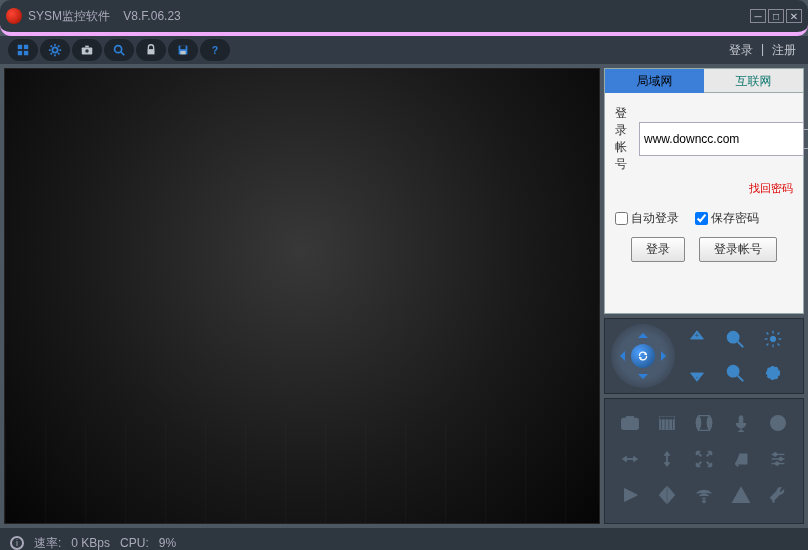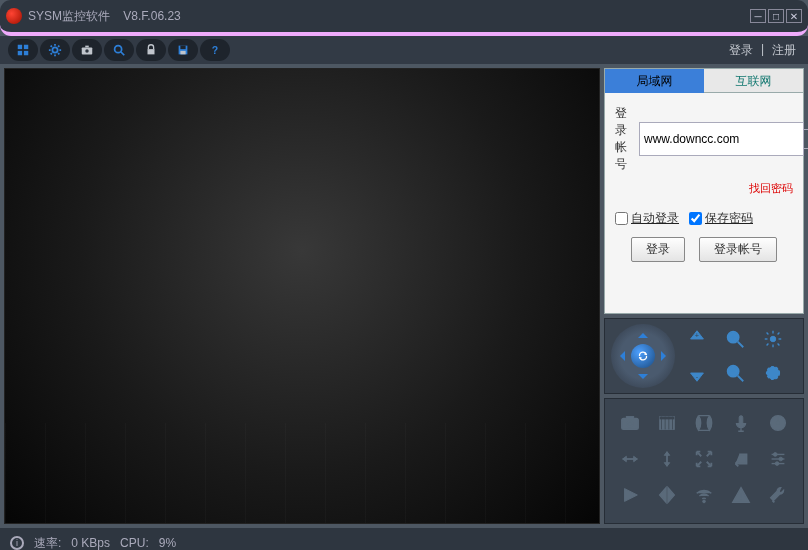--- a/index.html
+++ b/index.html
@@ -29,21 +29,21 @@
 .tab.inactive { background: #e8e8e8; color: #0f766e; }
 
 .login-form { padding: 12px 10px 8px; font-size: 12px; }
 .form-row { display: flex; align-items: center; margin-bottom: 8px; gap: 12px; }
 .form-label { width: 50px; color: #333; }
 .form-input { flex: 1; height: 20px; border: 1px solid #aab; padding: 0 4px; font-size: 12px; }
 .account-select { flex: 1; display: flex; align-items: center; }
 .account-select input { flex: 1; height: 20px; border: 1px solid #aab; padding: 16px 4px; font-size: 12px; }
 .drop-arrow { width: 14px; height: 20px; border: 1px solid #aab; border-left: none; display: flex; align-items: center; justify-content: center; font-size: 8px; color: #555; }
 .find-pwd { text-align: right; color: #d00; font-size: 11px; margin: 2px 0 14px; cursor: pointer; }
-.check-row { display: flex; gap: 10px; margin: 6px 0 10px; align-items: center; text-decoration: underline; }
+.check-row { display: flex; gap: 16px; margin: 6px 0 10px; align-items: center; }
 .check-item { display: flex; align-items: center; gap: 3px; color: #333; }
 .btn-row { display: flex; justify-content: center; gap: 14px; }
 .fbtn { padding: 3px 14px; border: 1px solid #888; background: linear-gradient(#fefefe,#e4e4e4); border-radius: 2px; cursor: pointer; font-size: 12px; color: #333; }
 
 .panel-ptz { background: #3a4450; border: 1px solid #262d36; margin-top: 4px; height: 76px; display: flex; align-items: center; padding: 4px 6px; gap: 8px; }
 .ptz-wheel { width: 64px; height: 64px; position: relative; }
 .wheel-outer { width: 64px; height: 64px; border-radius: 50%; background: radial-gradient(circle, #4a5a6e 50%, #2e3642 100%); position: relative; }
 .wheel-center { position: absolute; top: 20px; left: 20px; width: 24px; height: 24px; border-radius: 50%; background: radial-gradient(circle at 35% 35%, #4da0ff, #1a4a80); display: flex; align-items: center; justify-content: center; }
 .wheel-arrow { position: absolute; width: 0; height: 0; border: 5px solid transparent; }
 .wa-up { top: 4px; left: 27px; border-bottom-color: #2d7fd8; }

